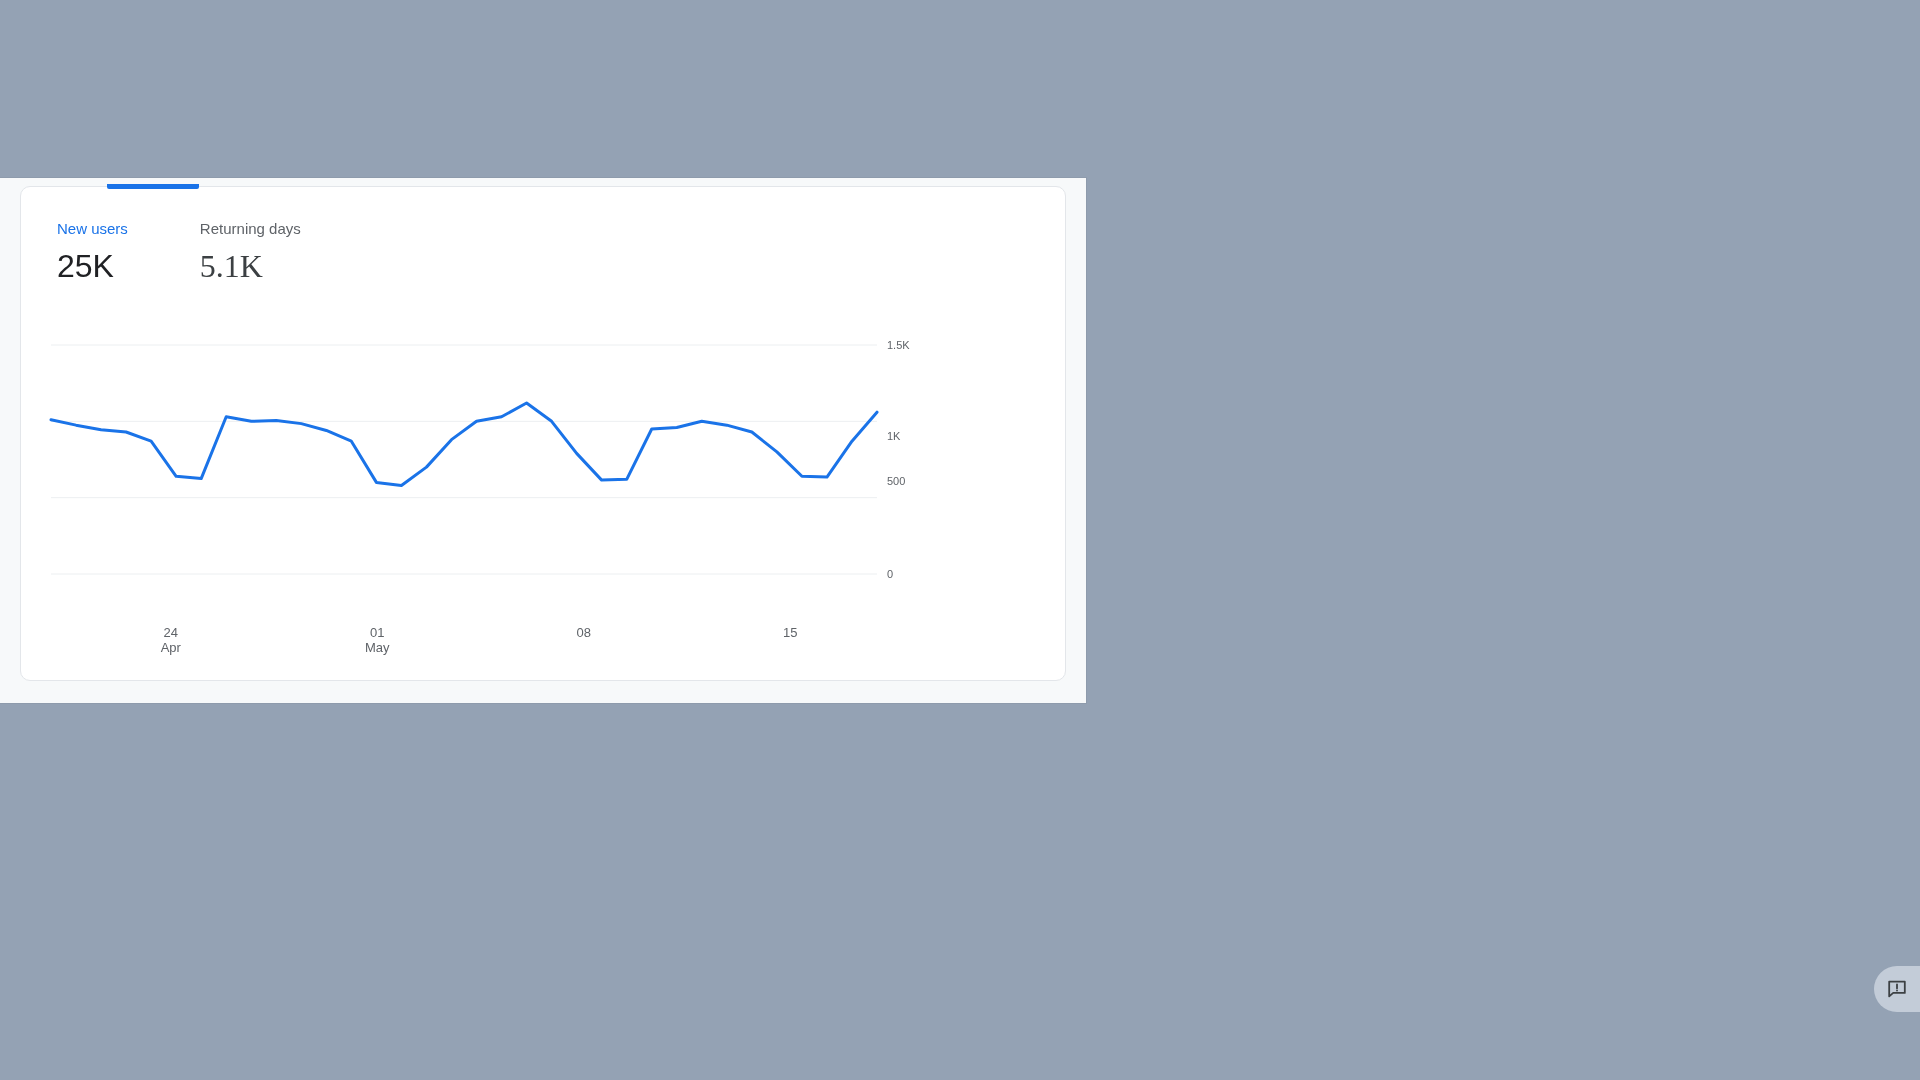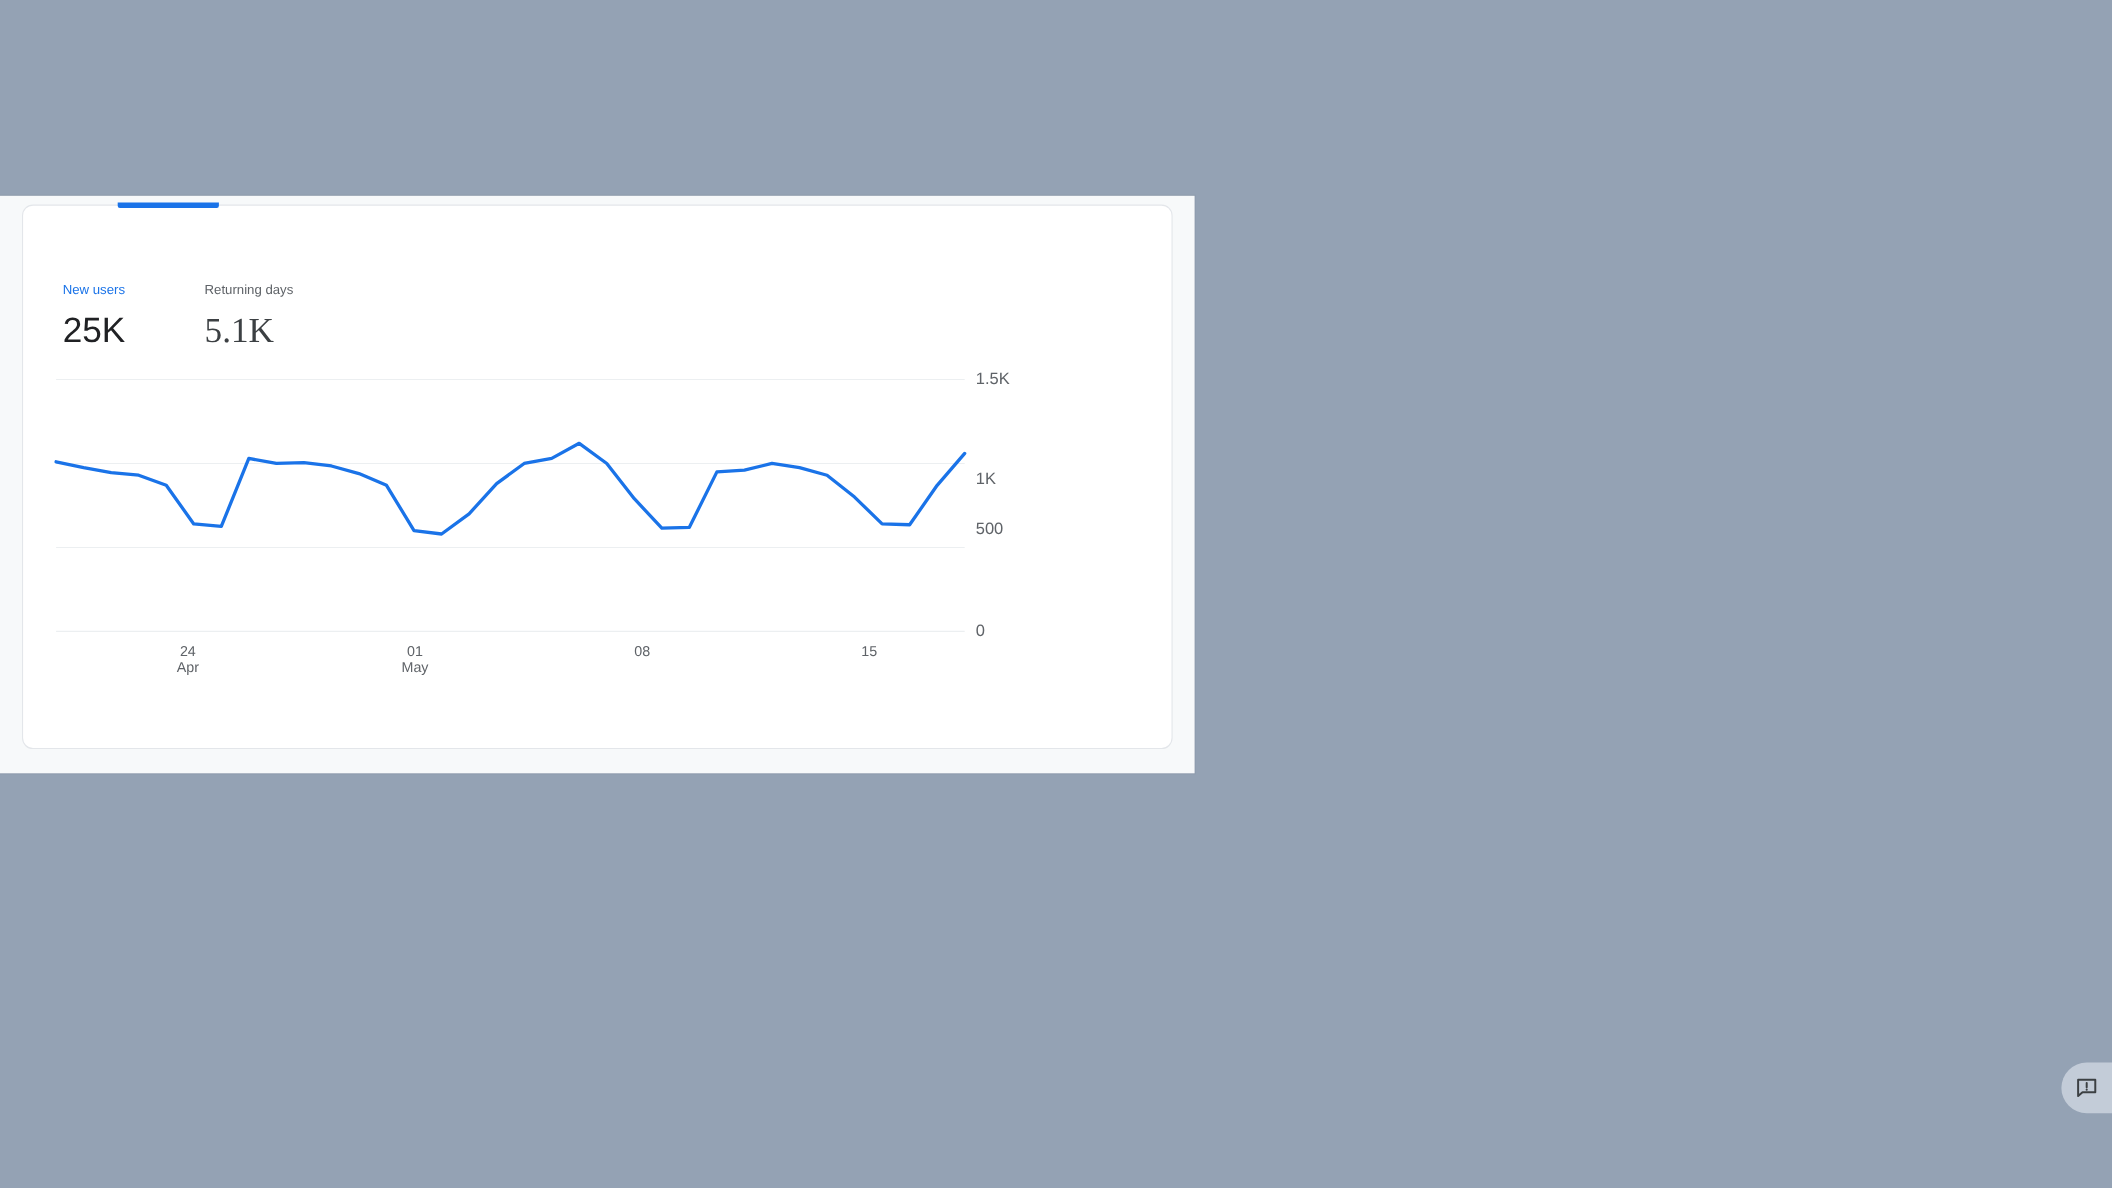--- a/index.html
+++ b/index.html
@@ -119,37 +119,37 @@
     line-height: 20px;
   }
   .tab-indicator {
     position: absolute; left: 86px; top: -3px;
     width: 92px; height: 5px; background: #1a73e8;
     border-radius: 0 0 2px 2px;
   }
 
   
   .metrics { position: absolute; left: 36px; top: 32px; display: flex; gap: 72px; }
-  .metric-label { font-size: 12px; line-height: 20px; margin-top: 34px; }
+  .metric-label { font-size: 15px; line-height: 20px; }
   .metric-label.active { color: #1a73e8; }
   .metric-label.inactive { color: #5f6368; }
   .metric-value { font-size: 32px; color: #202124; margin-top: 8px; line-height: 38px; font-weight: 400; }
   .metric-value.muted { color: #3c4043; font-family: Liberation Serif, serif; }
 
   
   .plot { position: absolute; }
   .plot svg { display: block; overflow: visible; }
   .ytick {
-    position: absolute; font-size: 15px; color: #5f6368;
+    position: absolute; font-size: 11px; color: #5f6368;
     text-align: right; line-height: 16px; white-space: nowrap;
   }
   .ytick.dim { color: #4a5464; }
   .xtick {
     position: absolute; font-size: 13px; color: #5f6368;
-    text-align: center; line-height: 15px; white-space: nowrap;
+    text-align: center; line-height: 15px; white-space: nowrap; margin-top: 41px;
   }
   .xtick.dim { color: #4a5464; }
   .xtick .sub { display: block; }
 
   
   .feedback-fab {
     position: absolute; right: 0px; top: 966px;
     width: 46px; height: 46px;
     background: #c3ccd8;
     border-radius: 23px 0 0 23px;

